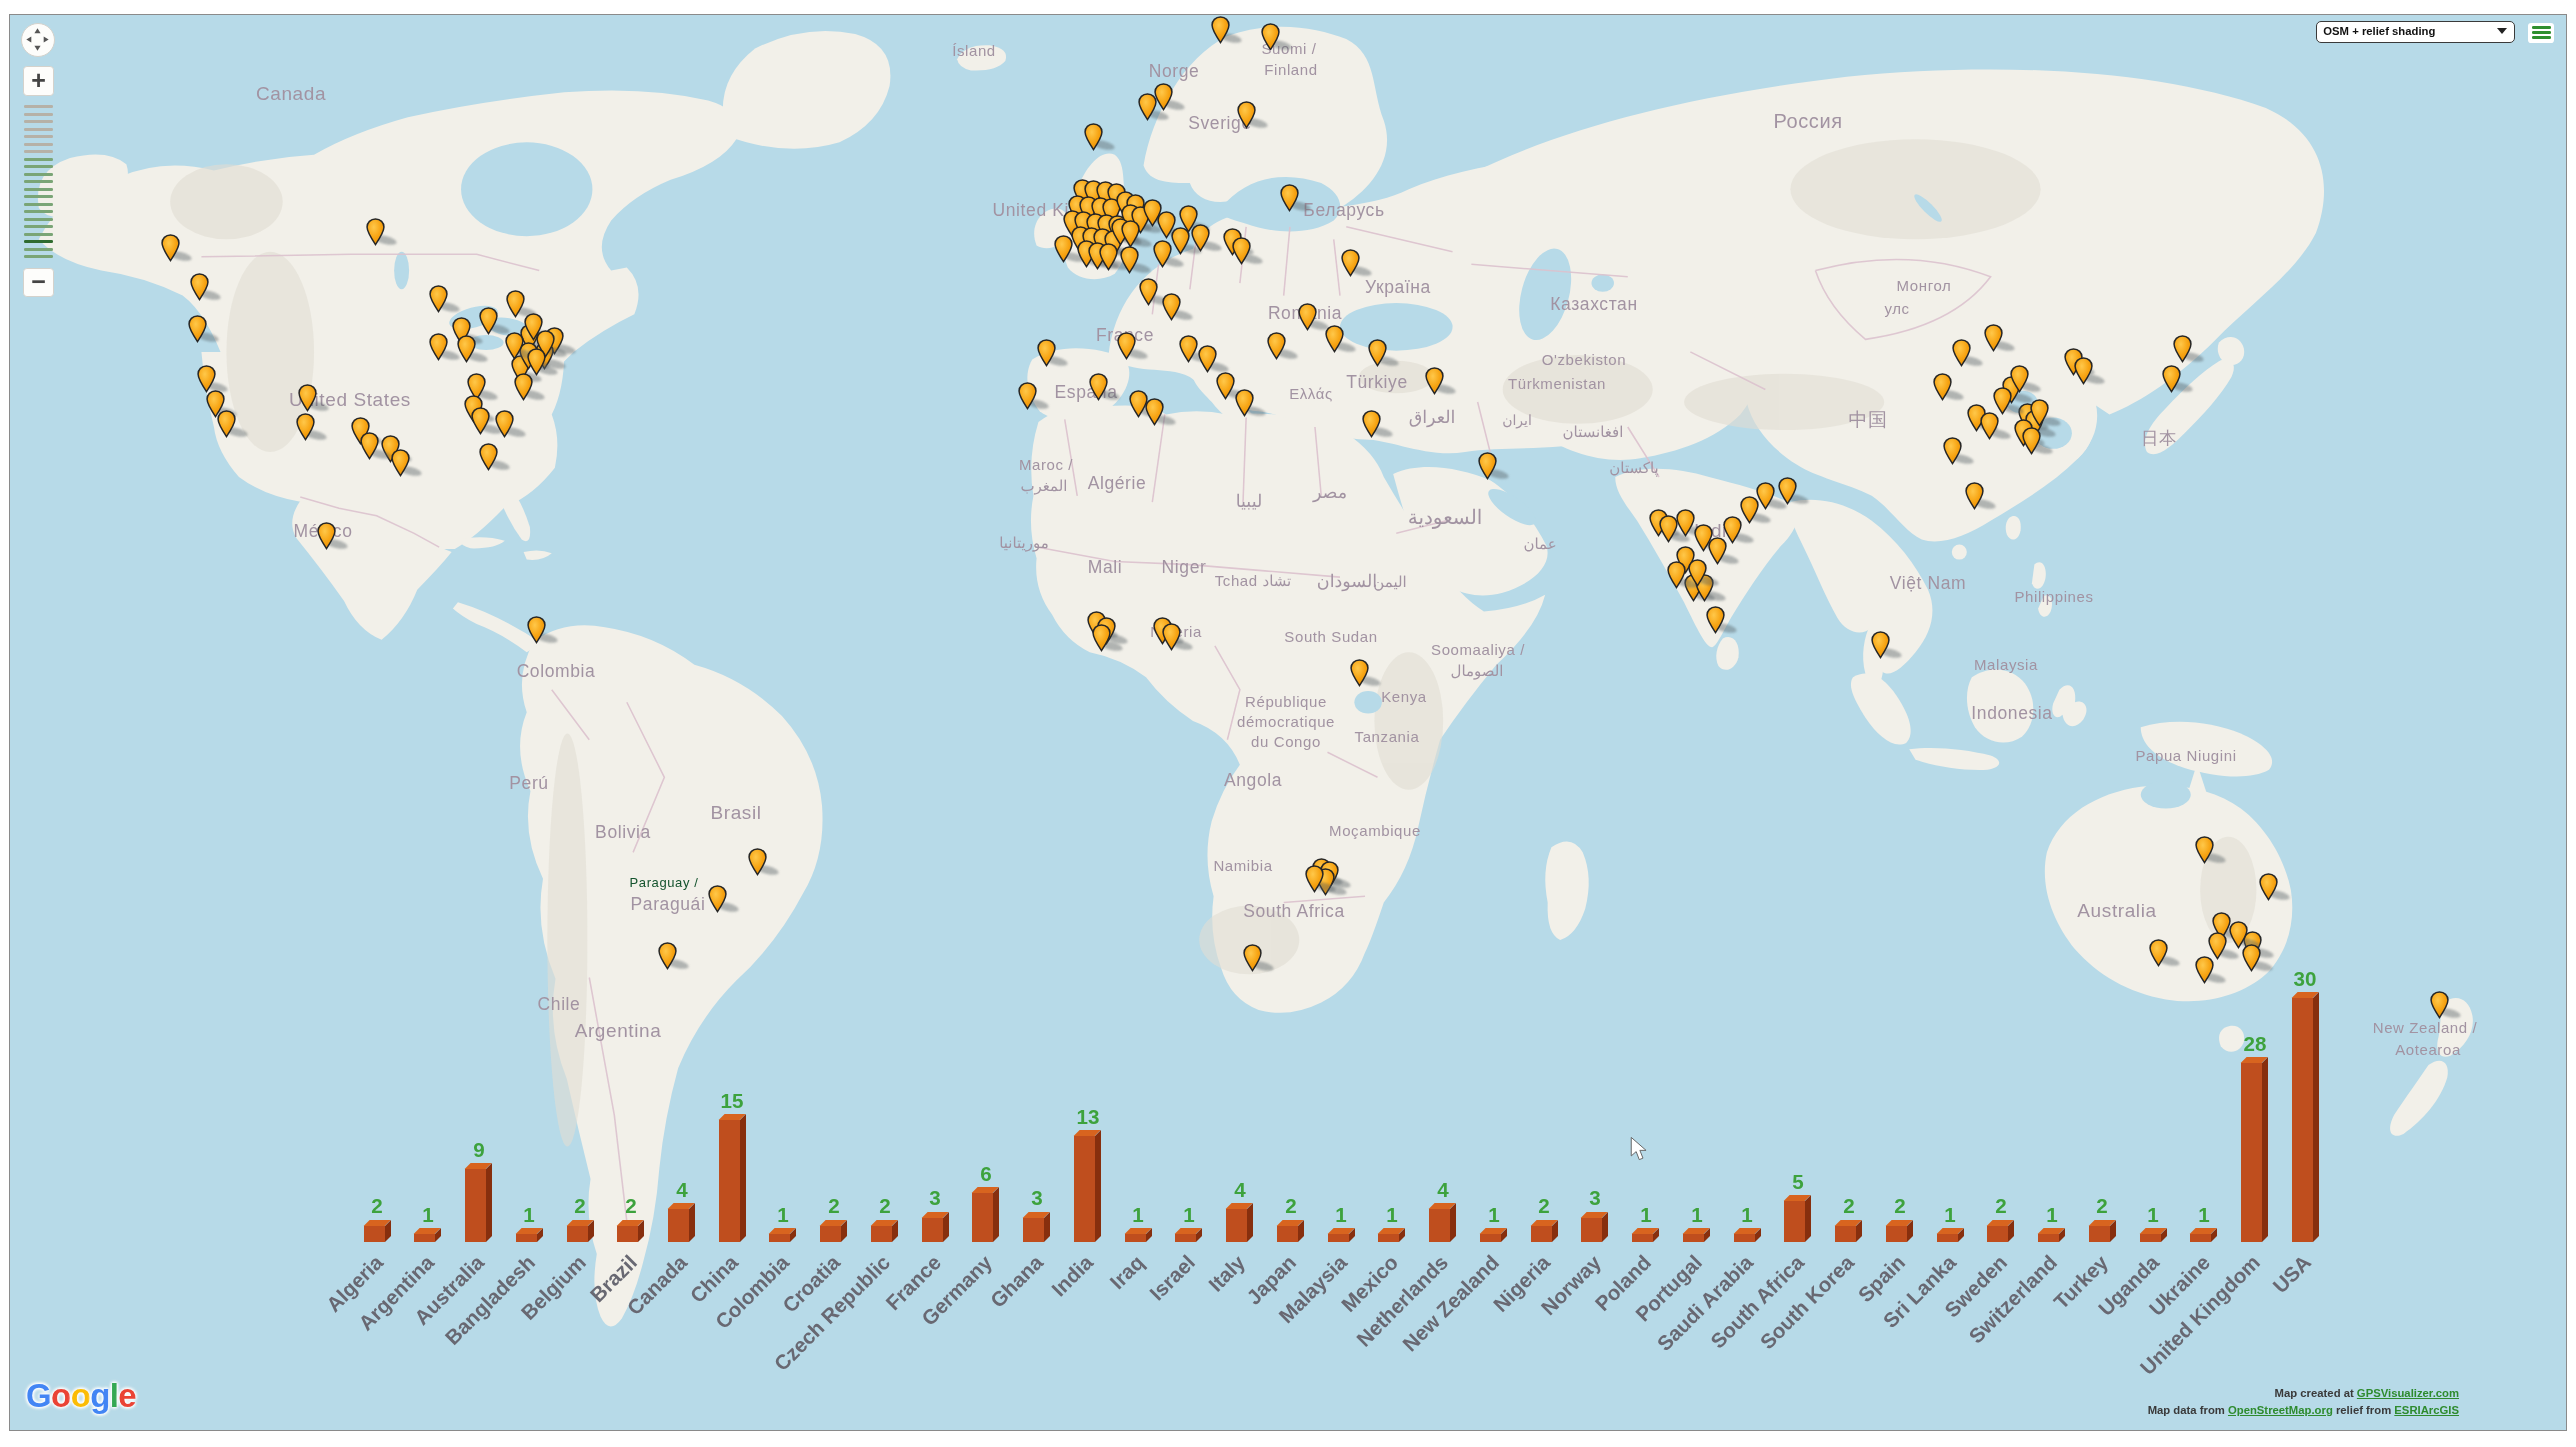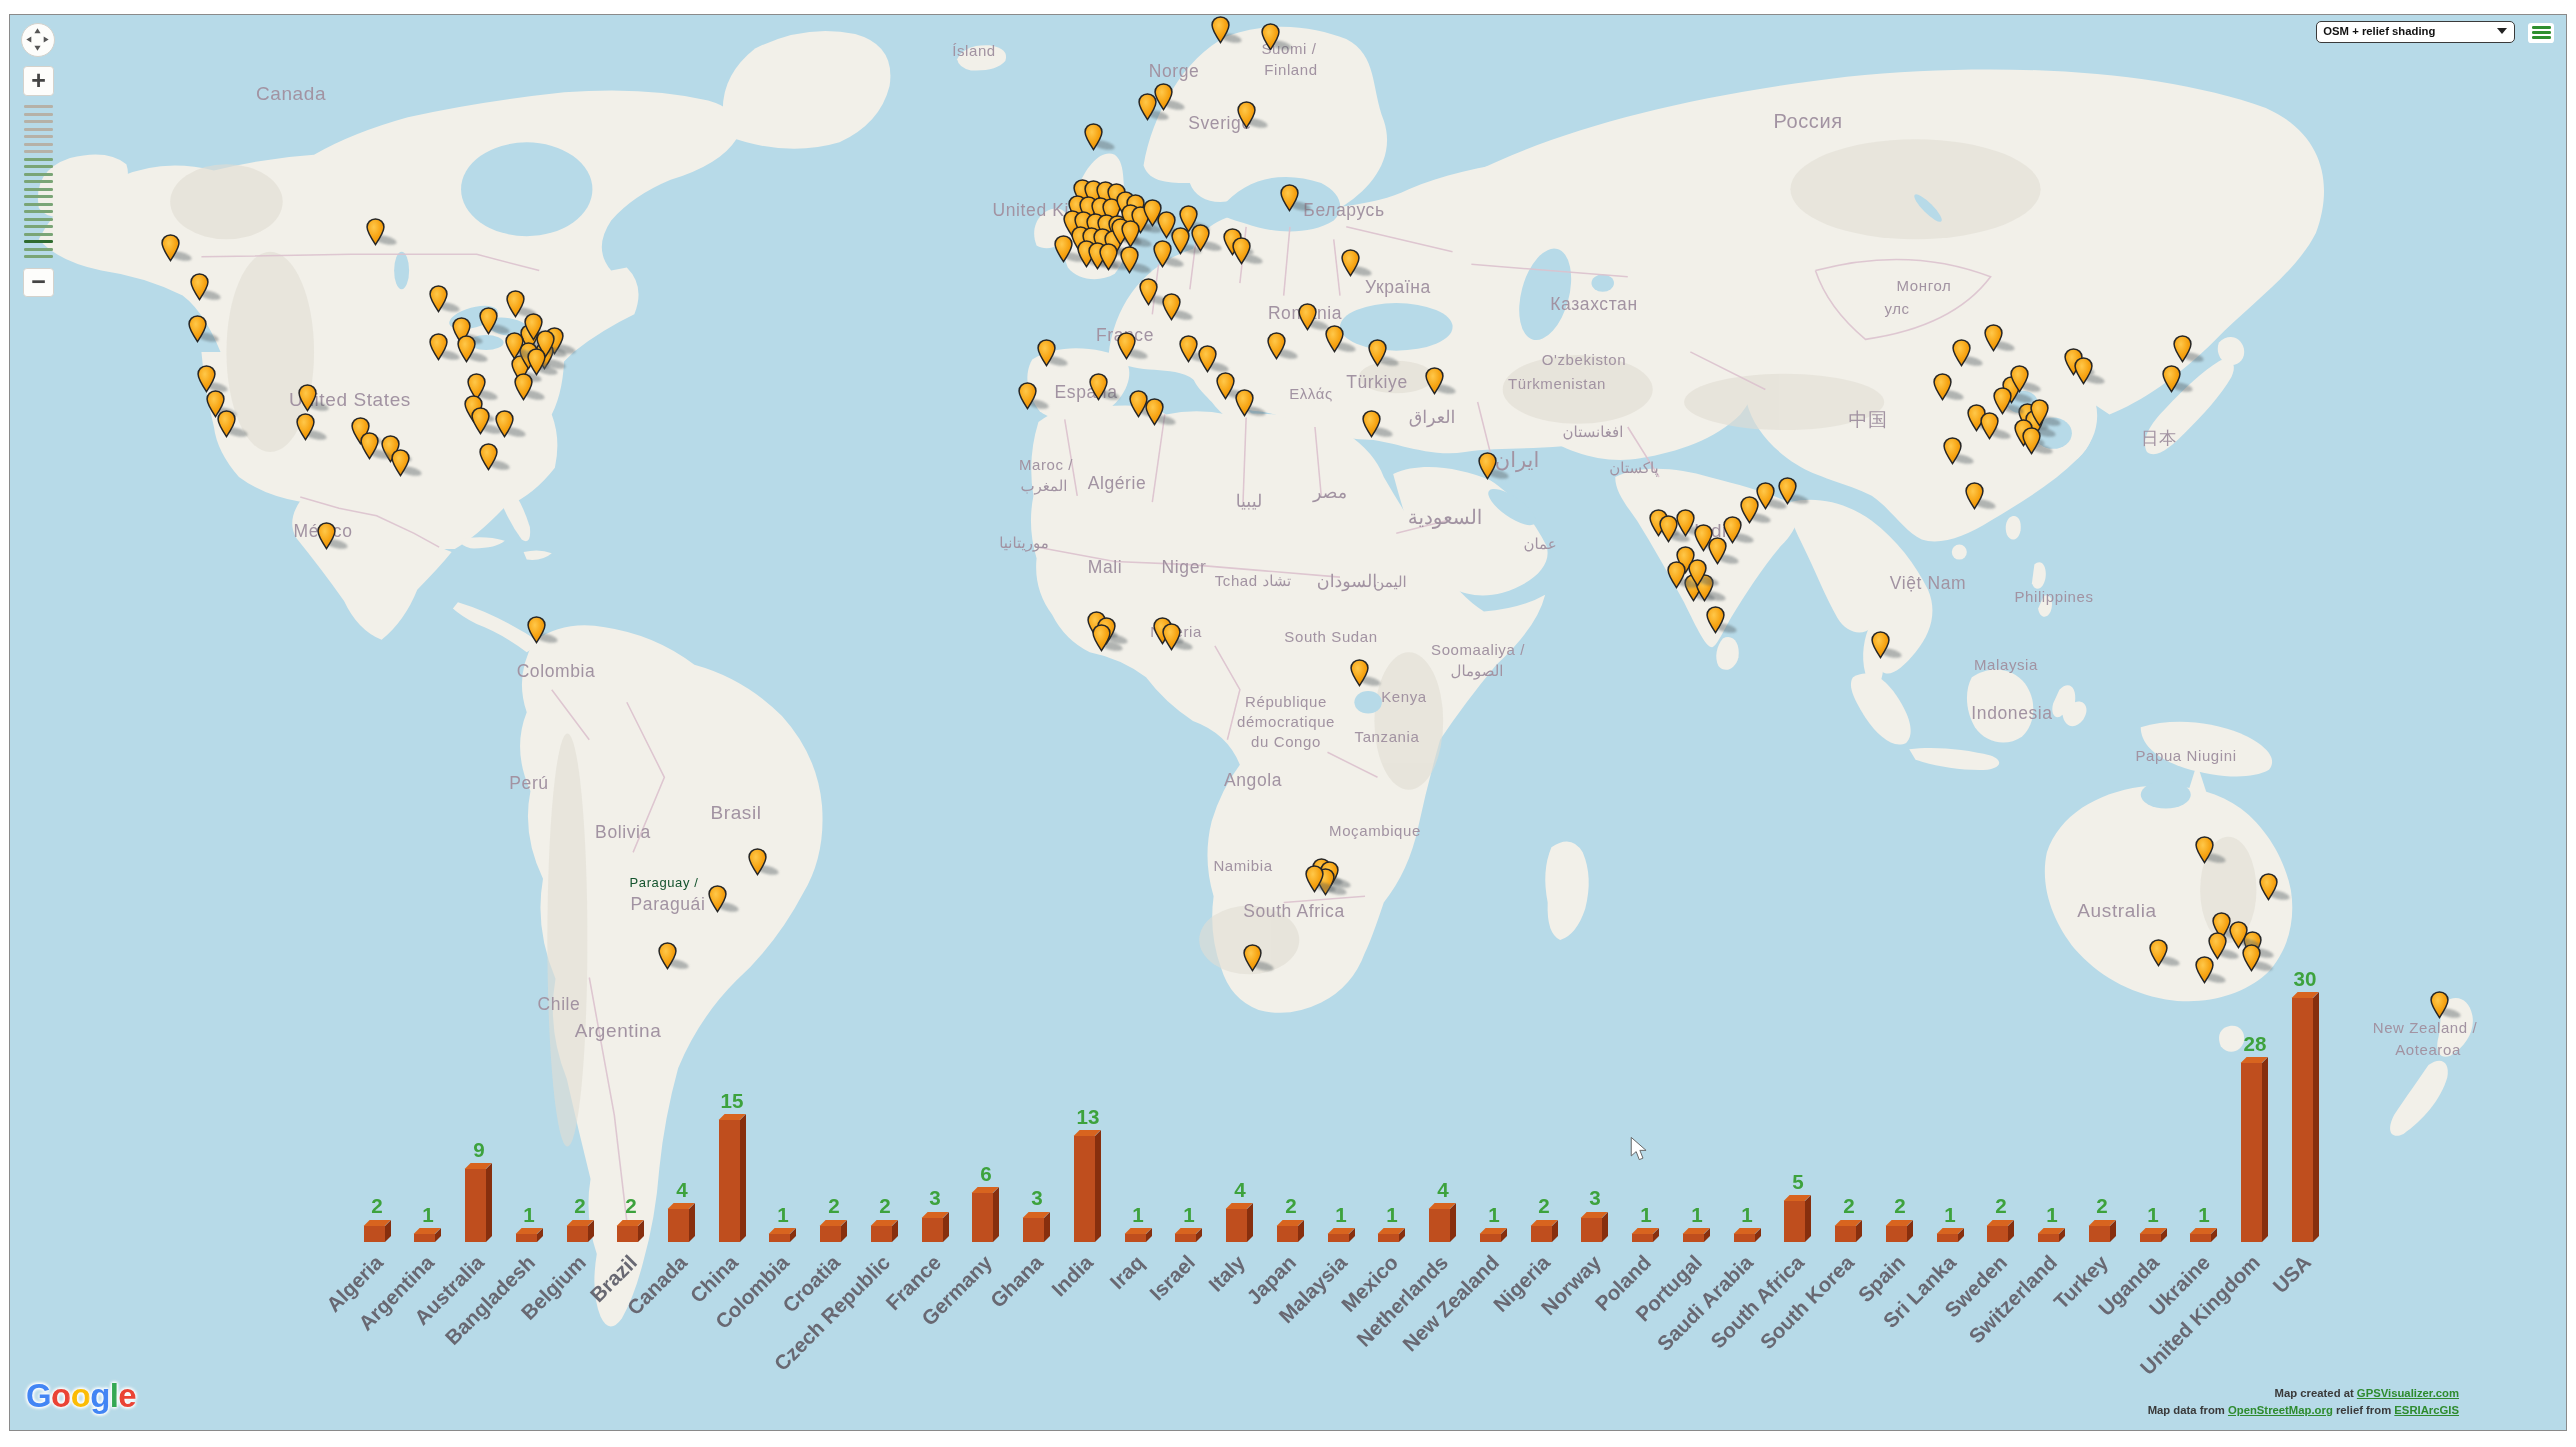--- a/index.html
+++ b/index.html
@@ -189,21 +189,21 @@
     <div class="maplabel" style="left: 1377px; top: 382px; font-size: 17.5px; color: rgb(162, 147, 162);">Türkiye</div>
     <div class="maplabel" style="left: 1808px; top: 121px; font-size: 20px; color: rgb(162, 147, 162);">Россия</div>
     <div class="maplabel" style="left: 1594px; top: 304px; font-size: 17.5px; color: rgb(162, 147, 162);">Казахстан</div>
     <div class="maplabel" style="left: 1584px; top: 359px; font-size: 15px; color: rgb(162, 147, 162);">O'zbekiston</div>
     <div class="maplabel" style="left: 1557px; top: 383px; font-size: 15px; color: rgb(162, 147, 162);">Türkmenistan</div>
     <div class="maplabel" style="left: 1910px; top: 285px; font-size: 15px; color: rgb(162, 147, 162); padding-left: 28px;">Монгол</div>
     <div class="maplabel" style="left: 1897px; top: 308px; font-size: 15px; color: rgb(162, 147, 162);">улс</div>
     <div class="maplabel" style="left: 1868px; top: 420px; font-size: 19px; color: rgb(162, 147, 162);">中国</div>
     <div class="maplabel" style="left: 2159px; top: 438px; font-size: 17.5px; color: rgb(162, 147, 162);">日本</div>
     <div class="maplabel" style="left: 1432px; top: 417px; font-size: 17.5px; color: rgb(162, 147, 162);">العراق</div>
-    <div class="maplabel" style="left: 1517px; top: 460px; font-size: 21px; color: rgb(162, 147, 162);">ايران</div>
+    <div class="maplabel" style="left: 1517px; top: 420px; font-size: 14px; color: rgb(162, 147, 162);">ايران</div>
     <div class="maplabel" style="left: 1593px; top: 432px; font-size: 15px; color: rgb(162, 147, 162);">افغانستان</div>
     <div class="maplabel" style="left: 1634px; top: 468px; font-size: 15px; color: rgb(162, 147, 162);">پاکستان</div>
     <div class="maplabel" style="left: 1716px; top: 531px; font-size: 19px; color: rgb(162, 147, 162);">India</div>
     <div class="maplabel" style="left: 1928px; top: 583px; font-size: 17.5px; color: rgb(162, 147, 162);">Việt Nam</div>
     <div class="maplabel" style="left: 2022px; top: 596px; font-size: 15px; color: rgb(162, 147, 162); margin-left: 32px;">Philippines</div>
     <div class="maplabel" style="left: 2006px; top: 664px; font-size: 15px; color: rgb(162, 147, 162);">Malaysia</div>
     <div class="maplabel" style="left: 2012px; top: 713px; font-size: 17.5px; color: rgb(162, 147, 162);">Indonesia</div>
     <div class="maplabel" style="left: 2186px; top: 755px; font-size: 15px; color: rgb(162, 147, 162);">Papua Niugini</div>
     <div class="maplabel" style="left: 2117px; top: 911px; font-size: 19px; color: rgb(162, 147, 162);">Australia</div>
     <div class="maplabel" style="left: 2425px; top: 1027px; font-size: 15px; color: rgb(162, 147, 162);">New Zealand /</div>

